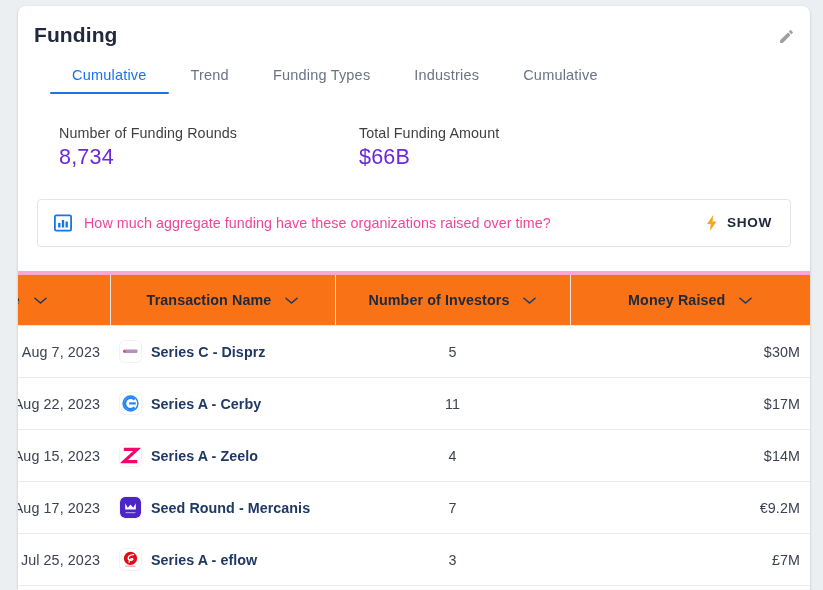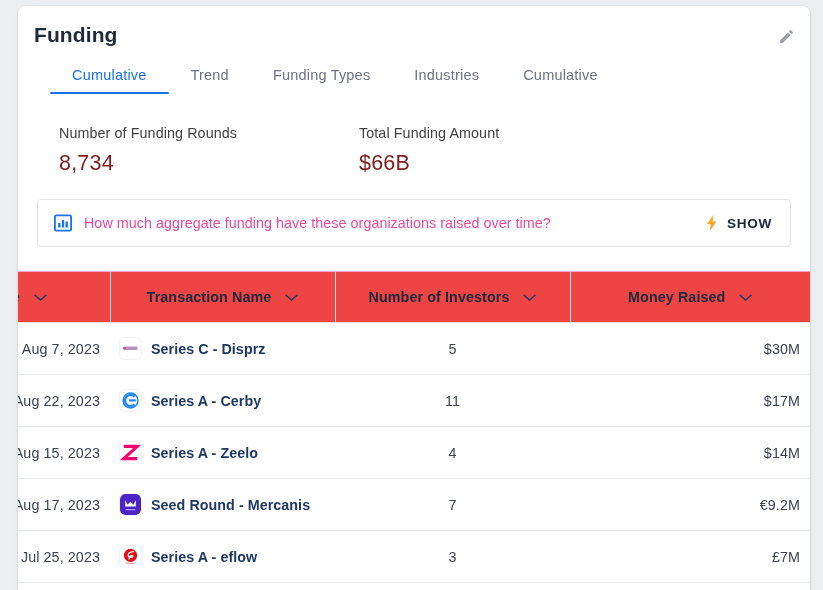--- a/index.html
+++ b/index.html
@@ -114,23 +114,23 @@
   }
   .stat.first { width: 300px; padding-left: 41px; }
   .stat.second { padding-left: 0px; }
   .stat-label {
     font-size: 14.3px;
     color: #404040;
     line-height: 20px;
     letter-spacing: .1px;
   }
   .stat-value {
-    margin-top: 6px;
+    margin-top: 0;
     font-size: 21.5px;
-    color: #7f1d1d;
+    color: #6d28d9;
     line-height: 28px;
     letter-spacing: .2px;
   }
 
   
   .banner-wrap {
     padding: 22px 19px 0 19px;
   }
   .banner {
     display: flex;
@@ -152,21 +152,20 @@
     margin-right: 10px;
   }
   .banner-text {
     flex: 1 1 auto;
     font-size: 14.3px;
     color: #ec4899;
     letter-spacing: .05px;
   }
   .show-btn {
     display: flex;
-    align-items: center;
     gap: 8px;
     cursor: pointer;
     border: none;
     background: transparent;
     padding: 4px 6px;
     font-family: inherit;
   }
   .bolt {
     width: 14px;
     height: 16px;
@@ -187,25 +186,25 @@
   }
   table.ftable {
     border-collapse: collapse;
     table-layout: fixed;
     position: relative;
     margin-left: -130px;   
     width: 922px;
   }
   table.ftable thead th {
     height: 50px;
-    border-top: 1px solid #f9a8d4;
+    border-top: 4px solid #f9a8d4;
     border-bottom: 1px solid #e4e6e9;
     border-right: 1px solid #e4e6e9;
     padding: 0;
-    background: #ef4444;
+    background: #f97316;
     vertical-align: middle;
     font-weight: 700;
     font-size: 14.3px;
     color: #21293c;
     letter-spacing: .1px;
   }
   table.ftable thead th:last-child { border-right: none; }
   .th-inner {
     display: flex;
     align-items: center;

